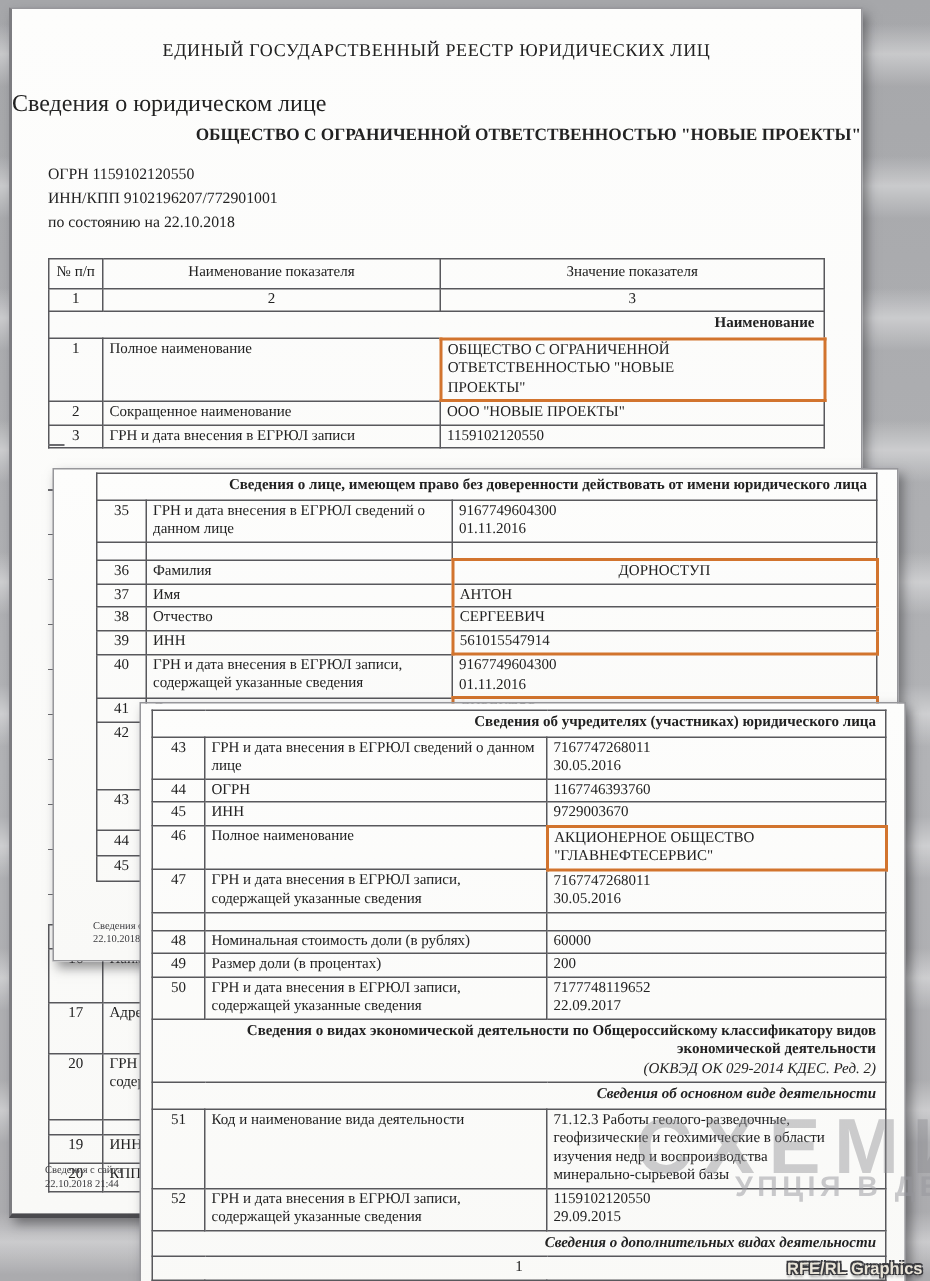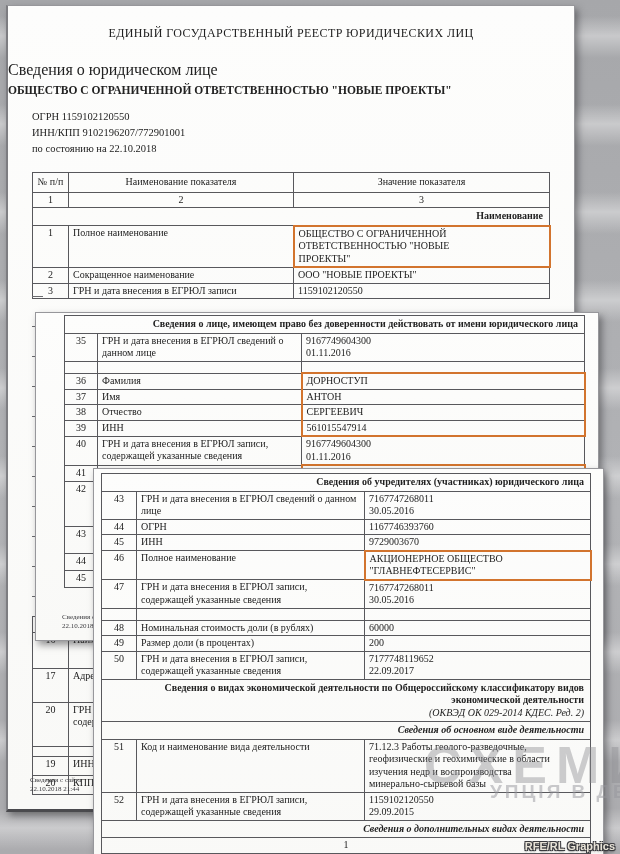--- a/index.html
+++ b/index.html
@@ -22,35 +22,35 @@
   .logo{position:absolute;left:16px;top:14px;width:170px;height:84px;}
   .logo svg{position:absolute;left:2px;top:4px;}
   .logo-text{position:absolute;left:48px;top:12px;color:#c3c4c7;
     font-family:"Liberation Sans","DejaVu Sans",sans-serif;font-weight:bold;
     font-size:21px;line-height:25px;letter-spacing:.5px;}
   .logo-text .l2{margin-left:12px;}
 
   .title1{position:absolute;left:0;right:0;top:20px;text-align:center;
     font-weight:normal;font-size:12px;letter-spacing:.4px;color:#222;}
   .title2{position:absolute;left:0;right:0;top:55px;text-align:left;font-size:16px;color:#222;}
-  .title3{position:absolute;left:0;right:0;top:78px;text-align:left;
+  .title3{position:absolute;left:0;right:0;top:78px;text-align:right;
     font-weight:bold;font-size:11.5px;color:#222;}
   .meta{position:absolute;left:24px;top:103px;font-size:10.5px;line-height:16px;color:#222;}
 
   table{border-collapse:collapse;table-layout:fixed;font-size:10px;line-height:1.25;color:#222;}
   td{border:1px solid #58585c;padding:1px 4px;vertical-align:top;overflow:hidden;word-wrap:break-word;}
   td.num{text-align:center;padding:1px 1px;}
   td.sec{font-weight:bold;text-align:right;padding:2px 6px;}
   td.sec .sub{font-style:italic;font-weight:normal;}
   td.seci{font-style:italic;}
   td.secfrag{font-weight:bold;text-align:left;padding-left:30px;}
   td.thead{text-align:center;padding:3px 2px;margin-top:36px;}
   td.ctr{text-align:center;font-weight:normal;}
   td.hl-box{border:2px solid var(--hl);}
-  td.hl-start{border-left:2px solid var(--hl);border-right:2px solid var(--hl);border-top:2px solid var(--hl);}
+  td.hl-start{border-left:2px solid var(--hl);border-right:2px solid var(--hl);border-top:2px solid var(--hl);text-align:center;}
   td.hl-mid{border-left:2px solid var(--hl);border-right:2px solid var(--hl);}
   td.hl-end{border-left:2px solid var(--hl);border-right:2px solid var(--hl);border-bottom:2px solid var(--hl);}
 
   #t1{position:absolute;left:24px;top:166px;width:517px;}
   #t1b{position:absolute;left:24px;top:610px;width:517px;}
   #t2{position:absolute;left:28px;top:2px;width:520px;}
   #t3{position:absolute;left:7px;top:4px;width:489px;}
 
   .ghost-lines{position:absolute;left:24px;top:290px;width:11px;height:308px;
     background:repeating-linear-gradient(180deg,#6b6b6f 0px,#6b6b6f 1px,transparent 1px,transparent 30px);}

